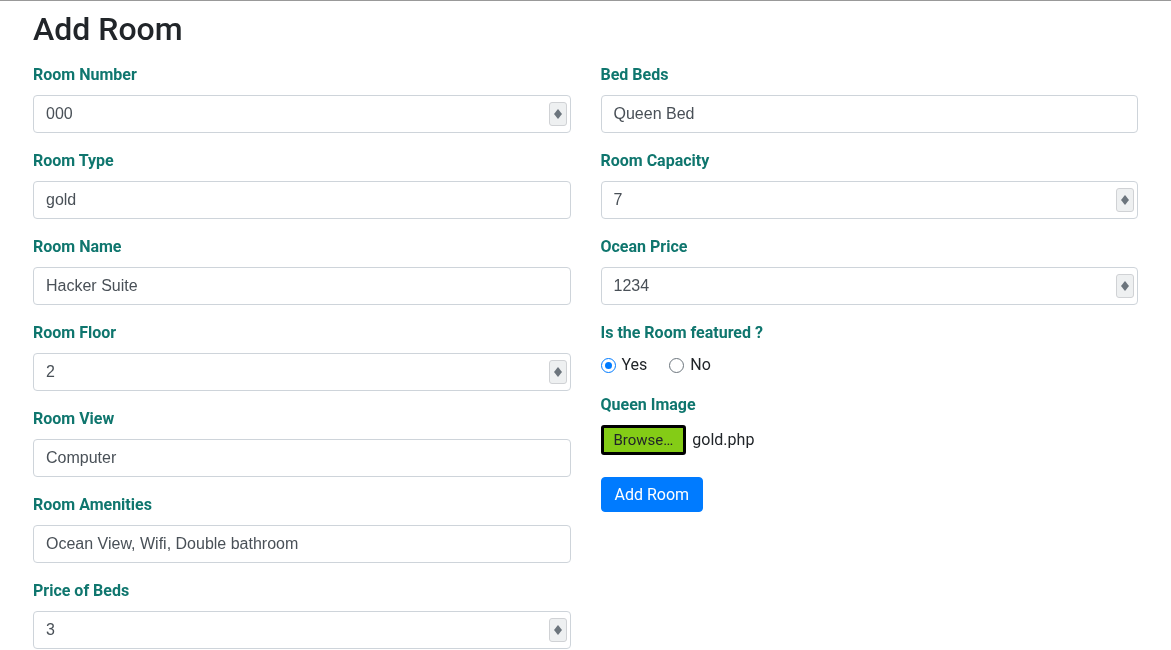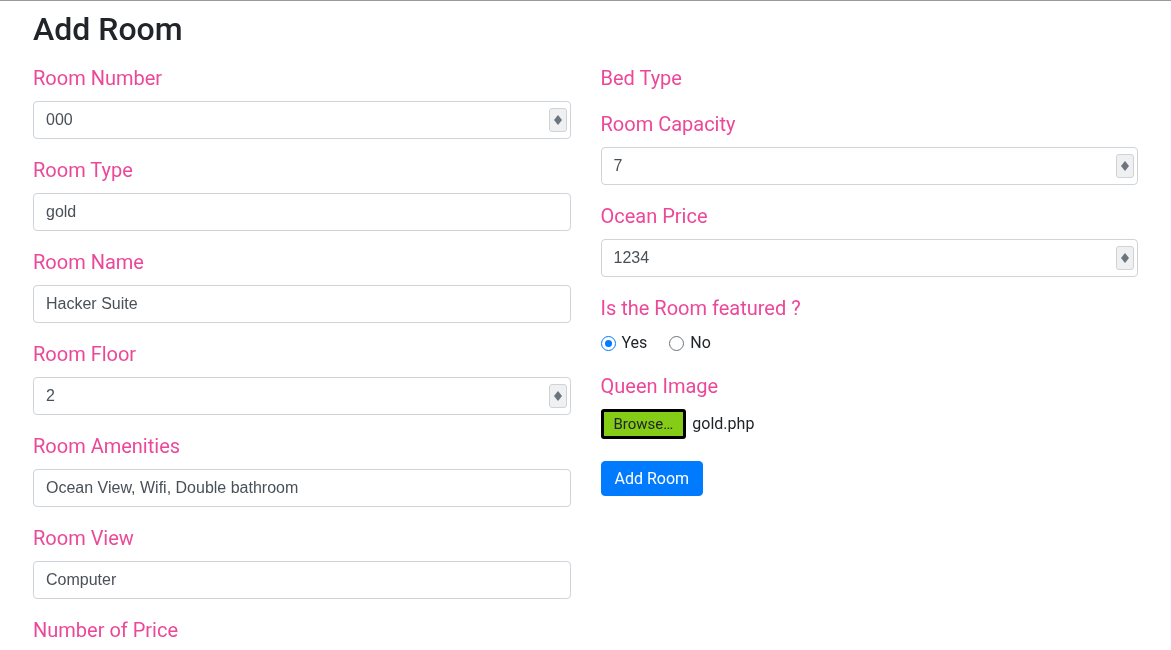--- a/index.html
+++ b/index.html
@@ -34,22 +34,23 @@
     }
     .col {
       flex: 1;
     }
     .form-group {
       margin-bottom: 16px;
     }
     label {
       display: block;
       margin-bottom: 8px;
-      font-size: 20px;
-      color: #ec4899;
+      font-size: 16px;
+      color: #0f766e;
+      font-weight: bold;
     }
     .form-control {
       width: 100%;
       padding: 6px 12px;
       font-size: 16px;
       line-height: 1.5;
       color: #495057;
       background-color: #fff;
       border: 1px solid #ced4da;
       border-radius: 4px;
@@ -192,50 +193,51 @@
                 <path d="M0 5 L4 0 L8 5 Z" fill="#6c757d"></path>
               </svg>
             <svg width="8" height="5" viewBox="0 0 8 5">
                 <path d="M0 0 L4 5 L8 0 Z" fill="#6c757d"></path>
               </svg>
           </span>
         </div>
       </div>
 
       <div class="form-group">
+        <label>Room View</label>
+        <input type="text" class="form-control" value="Computer" style="">
+      </div>
+
+      <div class="form-group">
         <label>Room Amenities</label>
         <input type="text" class="form-control" value="Ocean View, Wifi, Double bathroom" style="">
       </div>
 
       <div class="form-group">
-        <label>Room View</label>
-        <input type="text" class="form-control" value="Computer" style="">
-      </div>
-
-      <div class="form-group">
-        <label>Number of Price</label>
+        <label>Price of Beds</label>
         <div class="number-input">
           <input type="text" class="form-control" value="3" style="">
           <span class="spinner">
             <svg width="8" height="5" viewBox="0 0 8 5">
                 <path d="M0 5 L4 0 L8 5 Z" fill="#6c757d"></path>
               </svg>
             <svg width="8" height="5" viewBox="0 0 8 5">
                 <path d="M0 0 L4 5 L8 0 Z" fill="#6c757d"></path>
               </svg>
           </span>
         </div>
       </div>
 
     </div>
 
     <div class="col">
 
       <div class="form-group">
-        <label>Bed Type</label>
+        <label>Bed Beds</label>
+        <input type="text" class="form-control" value="Queen Bed" style="">
       </div>
 
       <div class="form-group">
         <label>Room Capacity</label>
         <div class="number-input">
           <input type="text" class="form-control" value="7" style="">
           <span class="spinner">
             <svg width="8" height="5" viewBox="0 0 8 5">
                 <path d="M0 5 L4 0 L8 5 Z" fill="#6c757d"></path>
               </svg>

